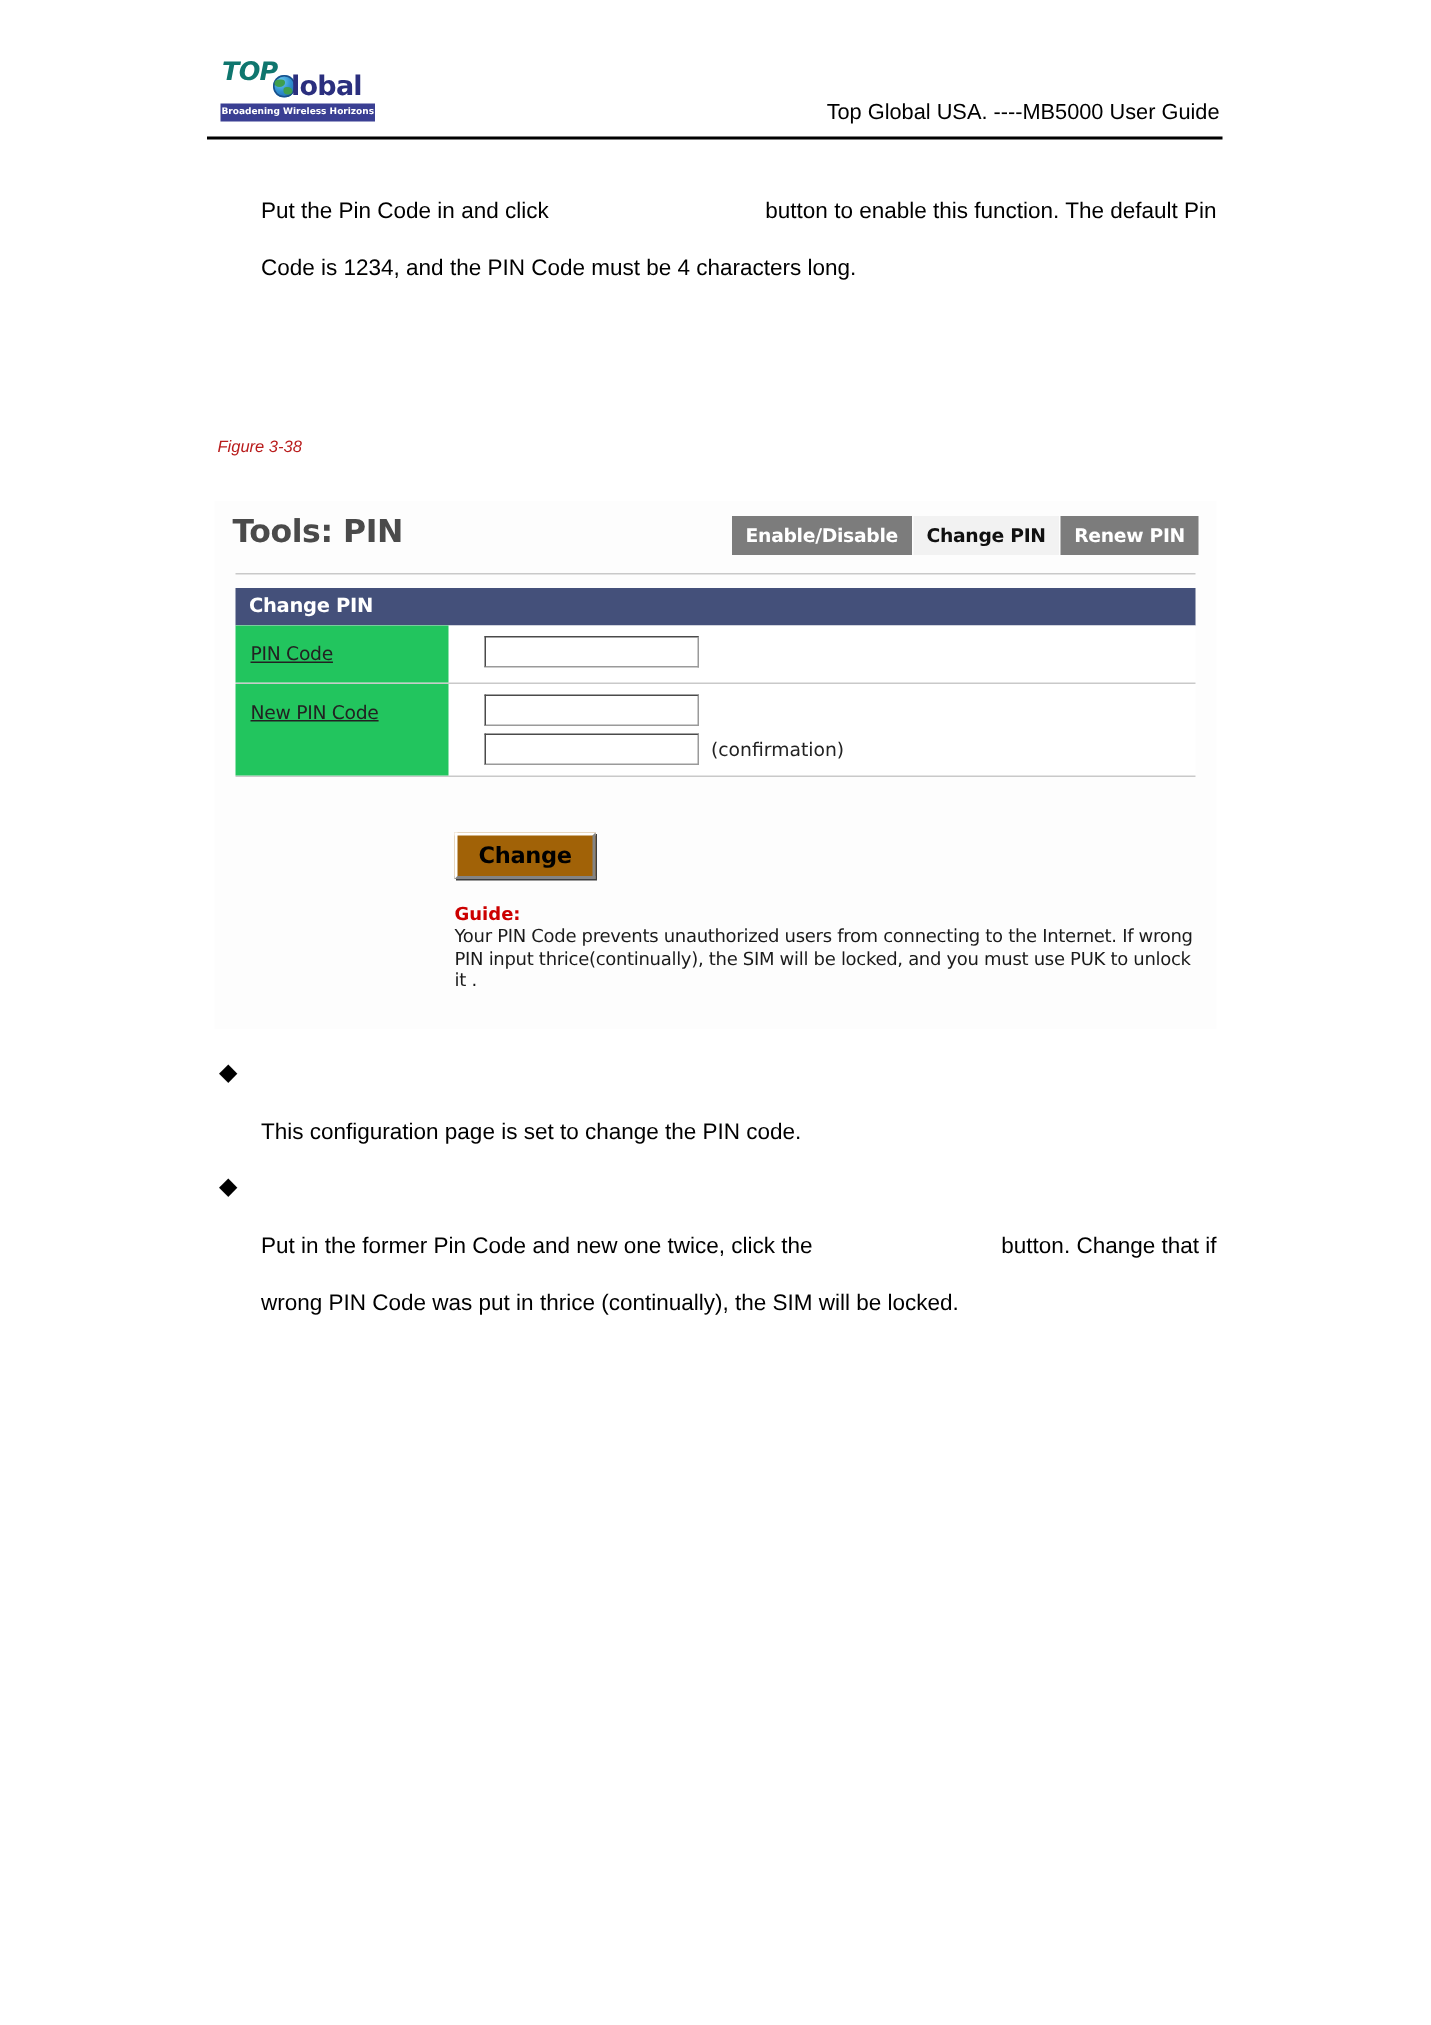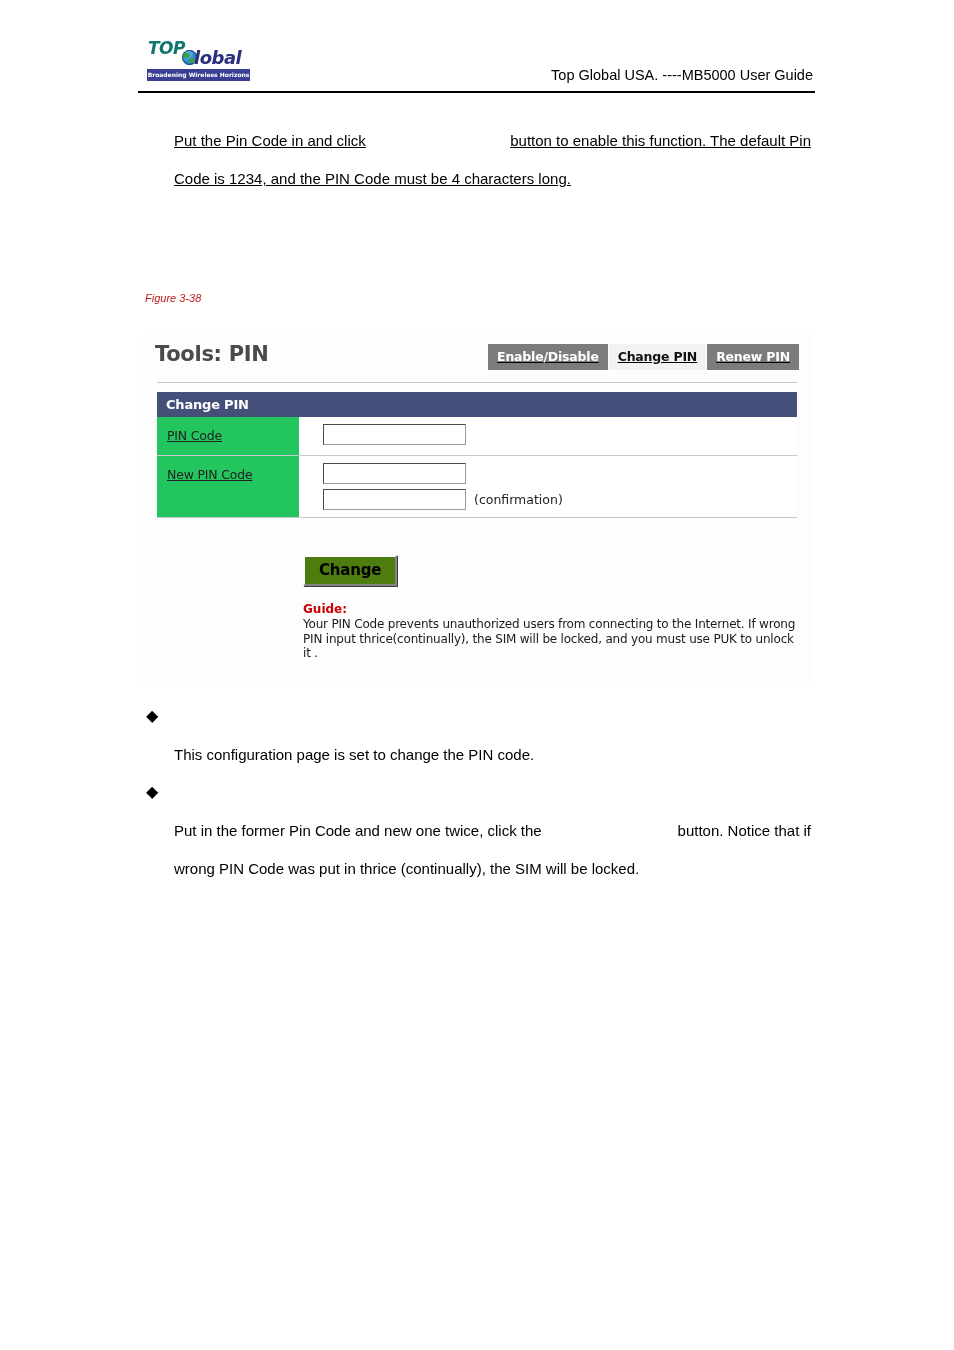--- a/index.html
+++ b/index.html
@@ -71,21 +71,20 @@
   }
   .logo-global {
     position: absolute;
     left: 50px;
     top: 9px;
     font-family: "DejaVu Sans", sans-serif;
     font-weight: bold;
     font-size: 18px;
     letter-spacing: -0.5px;
     color: #2b2f7e;
-    font-style: italic;
   }
   .logo-tagline {
     position: absolute;
     left: 3px;
     top: 31px;
     width: 103px;
     height: 12px;
     background: #3a3f93;
     color: #ffffff;
     font-family: "DejaVu Sans", sans-serif;
@@ -113,21 +112,20 @@
     height: 0;
     border-top: 2px solid #000000;
   }
 
   
   .para {
     position: absolute;
     font-size: 15px;
     line-height: 38px;
     color: #000000;
-    text-decoration: underline;
   }
   .para-intro {
     left: 174px;
     top: 122px;
     width: 637px;
   }
   .para-line {
     display: block;
     white-space: nowrap;
   }
@@ -178,21 +176,20 @@
     font-weight: bold;
     color: #4a4a4a;
     letter-spacing: -0.3px;
   }
   .tabs {
     position: absolute;
     right: 12px;
     top: 10px;
     display: flex;
     gap: 1px;
-    text-decoration: underline;
   }
   .tab {
     font-family: "DejaVu Sans", sans-serif;
     font-size: 12.5px;
     font-weight: bold;
     padding: 5px 9px 6px 9px;
     background: #7c7c7c;
     color: #ffffff;
     white-space: nowrap;
     letter-spacing: -0.2px;
@@ -278,21 +275,21 @@
     color: #222222;
   }
 
   .btn-area {
     position: absolute;
     left: 160px;
     top: 221px;
   }
   .win-button {
     display: inline-block;
-    background: #4d7c0f;
+    background: #a16207;
     border-top: 2px solid #ffffff;
     border-left: 2px solid #ffffff;
     border-right: 2px solid #848484;
     border-bottom: 2px solid #848484;
     box-shadow: 1px 1px 0 0 #3c3c3c;
     font-family: "DejaVu Sans", sans-serif;
     font-size: 15px;
     font-weight: bold;
     color: #000000;
     padding: 4px 14px 5px 14px;
@@ -413,16 +410,16 @@
 </div>
 
 <div class="bullet-marker" style="top:708px;">◆</div>
 <div class="bullet-body" style="top:736px;">This configuration page is set to change the PIN code.</div>
 
 <div class="bullet-marker" style="top:784px;">◆</div>
 <div class="bullet-body" style="top:812px; width:637px;">
   <span class="justify-line">
     <span>Put in the former Pin Code and new one twice, click the</span>
     <span class="gap-btn"></span>
-    <span>button. Notice that if</span>
+    <span>button. Change that if</span>
   </span>
   <span class="para-line">wrong PIN Code was put in thrice (continually), the SIM will be locked.</span>
 </div>
 
 </body></html>

